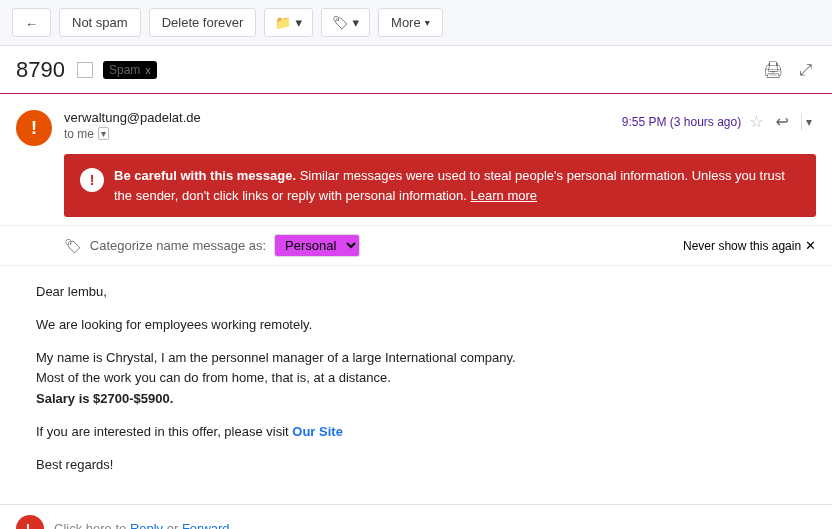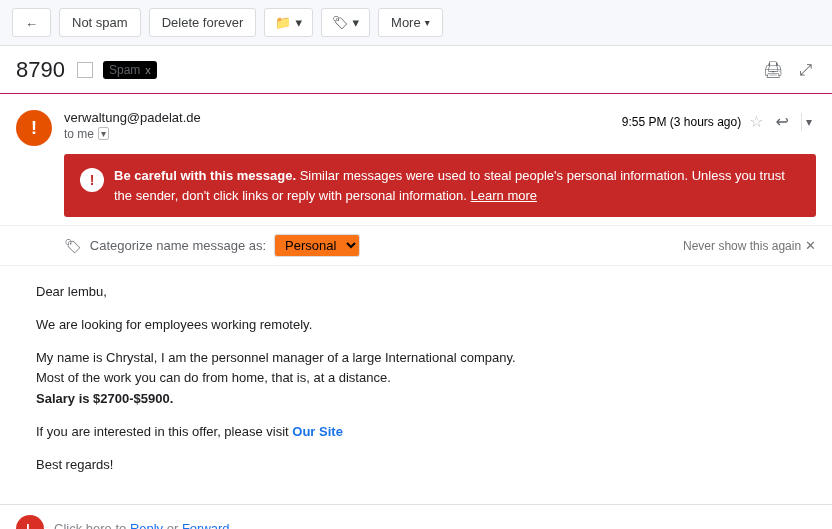--- a/index.html
+++ b/index.html
@@ -148,21 +148,21 @@
       padding: 0 2px;
     }
     .sender-meta {
       display: flex;
       align-items: center;
       gap: 8px;
       margin-left: auto;
     }
     .send-time {
       font-size: 12px;
-      color: #000000;
+      color: #4c1d95;
     }
     .star-icon {
       color: #bbb;
       font-size: 16px;
       cursor: pointer;
     }
     .reply-icon-btn {
       background: none;
       border: none;
       font-size: 16px;
@@ -232,27 +232,27 @@
     .categorize-label {
       font-size: 13px;
       color: #5f6368;
       margin-right: 8px;
     }
     .categorize-select {
       padding: 2px 6px;
       border: 1px solid #dadce0;
       border-radius: 3px;
       font-size: 13px;
-      background: #f97316;
+      background: #d946ef;
       cursor: pointer;
     }
     .never-show {
       margin-left: auto;
       font-size: 12px;
-      color: #737373;
+      color: #000000;
       cursor: pointer;
       display: flex;
       align-items: center;
       gap: 4px;
     }
     .never-show .close-x {
       cursor: pointer;
       font-size: 13px;
     }
 

